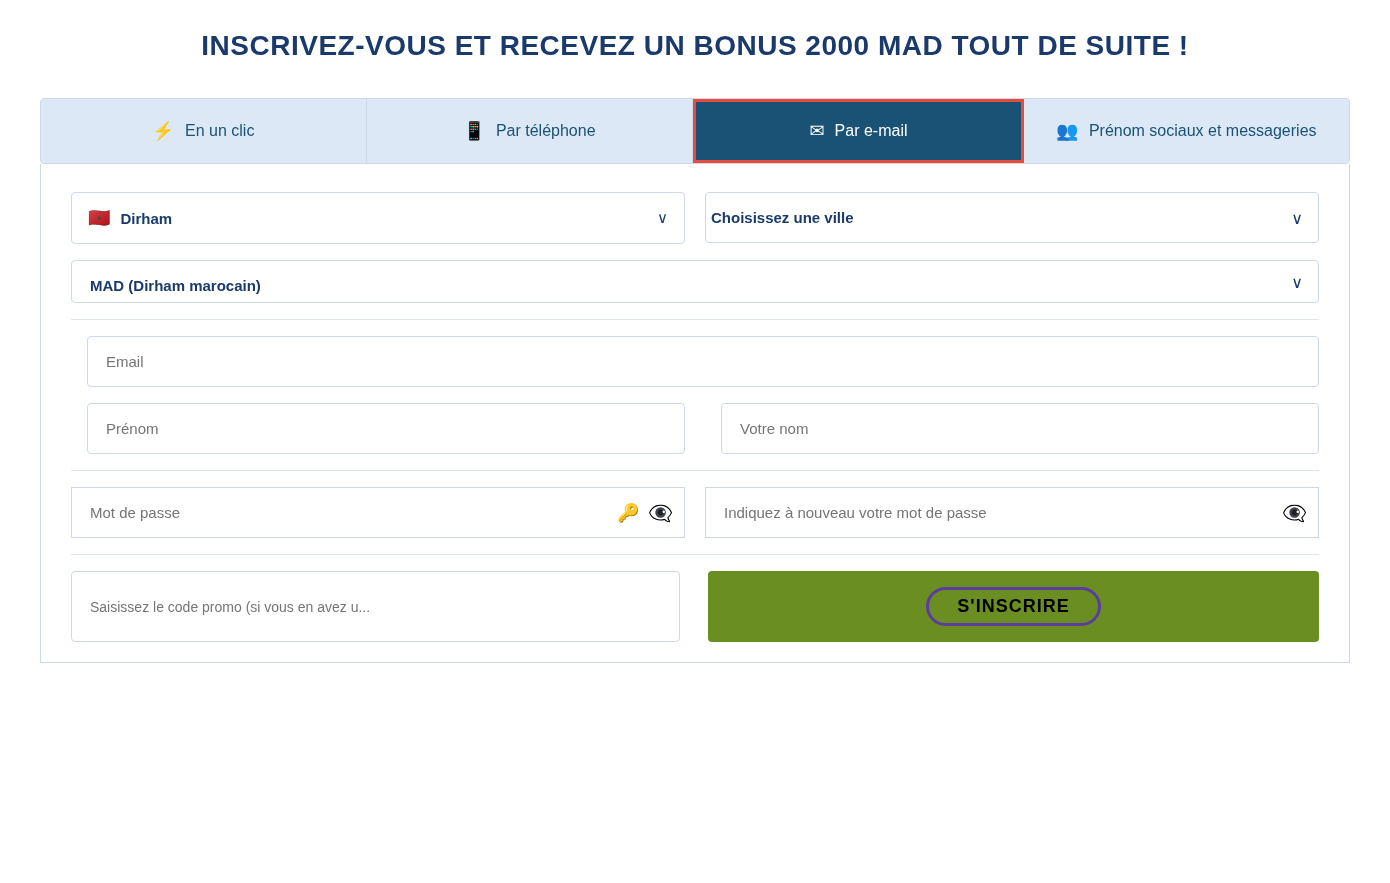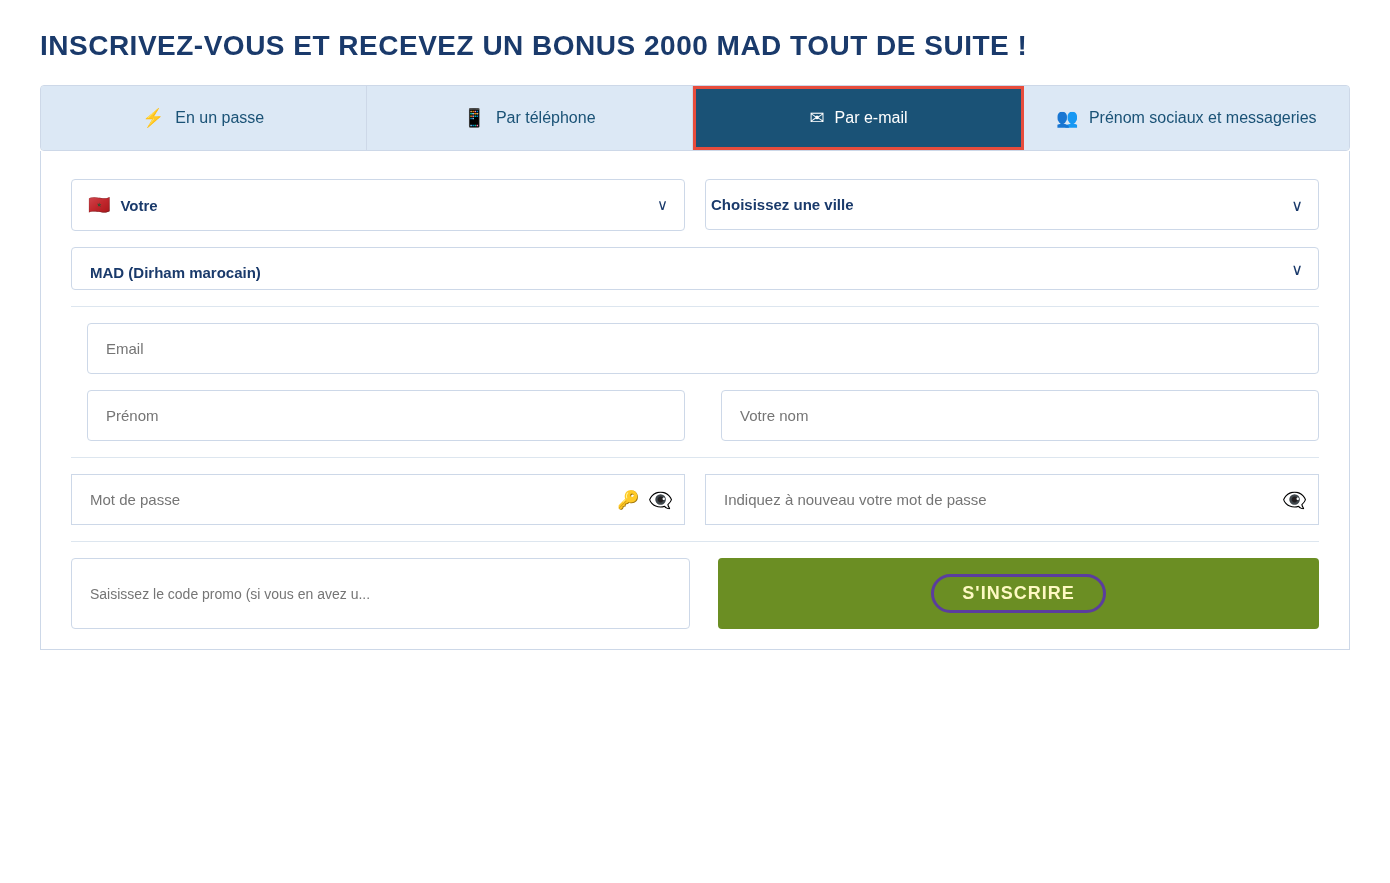--- a/index.html
+++ b/index.html
@@ -7,21 +7,22 @@
       font-family: Arial, sans-serif;
       background: #fff;
       padding: 30px 40px;
       max-width: 1390px;
       min-height: 883px;
     }
     .page-title {
       color: #1a3a6b;
       font-size: 28px;
       font-weight: 900;
-      margin-bottom: 23px;
+      text-align: center;
+      margin-bottom: 36px;
       text-transform: uppercase;
       letter-spacing: 0.5px;
     }
     .tabs-container {
       display: flex;
       border: 1px solid #cdd8e8;
       border-radius: 4px;
       overflow: hidden;
       margin-bottom: 0;
       background: #e8f0f8;
@@ -169,47 +170,47 @@
       border-radius: 4px;
       padding: 16px 18px;
       font-size: 14px;
       color: #aab8c8;
       background: #fff;
       outline: none;
     }
     .submit-btn {
       flex: 1;
       background: #6b8e23;
-      color: #fef9c3;
+      color: #000000;
       border: none;
       border-radius: 4px;
       font-size: 18px;
       font-weight: 900;
       cursor: pointer;
-      padding: 16px 10px;
+      padding: 16px 20px;
       text-transform: uppercase;
       letter-spacing: 1px;
       position: relative;
     }
     .submit-btn-inner {
       display: inline-block;
       border: 3px solid #5b3d9e;
       border-radius: 30px;
       padding: 6px 28px;
     }
   </style>
 </head>
 <body>
 
 <h1 class="page-title">INSCRIVEZ-VOUS ET RECEVEZ UN BONUS 2000 MAD TOUT DE SUITE !</h1>
 
 <div class="tabs-container">
   <div class="tab">
     <span class="tab-icon">⚡</span>
-    <span>En un passe</span>
+    <span>En un clic</span>
   </div>
   <div class="tab">
     <span class="tab-icon">📱</span>
     <span>Par téléphone</span>
   </div>
   <div class="tab active">
     <span class="tab-icon">✉</span>
     <span>Par e-mail</span>
   </div>
   <div class="tab">
@@ -217,21 +218,21 @@
     <span>Prénom sociaux et messageries</span>
   </div>
 </div>
 
 <div class="form-container">
 
   <div class="form-row">
     <div class="country-select-wrapper">
       <div class="country-select-inner">
         <span style="font-size:18px;">🇲🇦</span>
-        <span class="country-label">Votre</span>
+        <span class="country-label">Dirham</span>
         <span class="chevron">∨</span>
       </div>
     </div>
     <div class="select-wrapper">
       <select>
         <option value="">Choisissez une ville</option>
       </select>
       <span class="select-arrow">∨</span>
     </div>
   </div>

